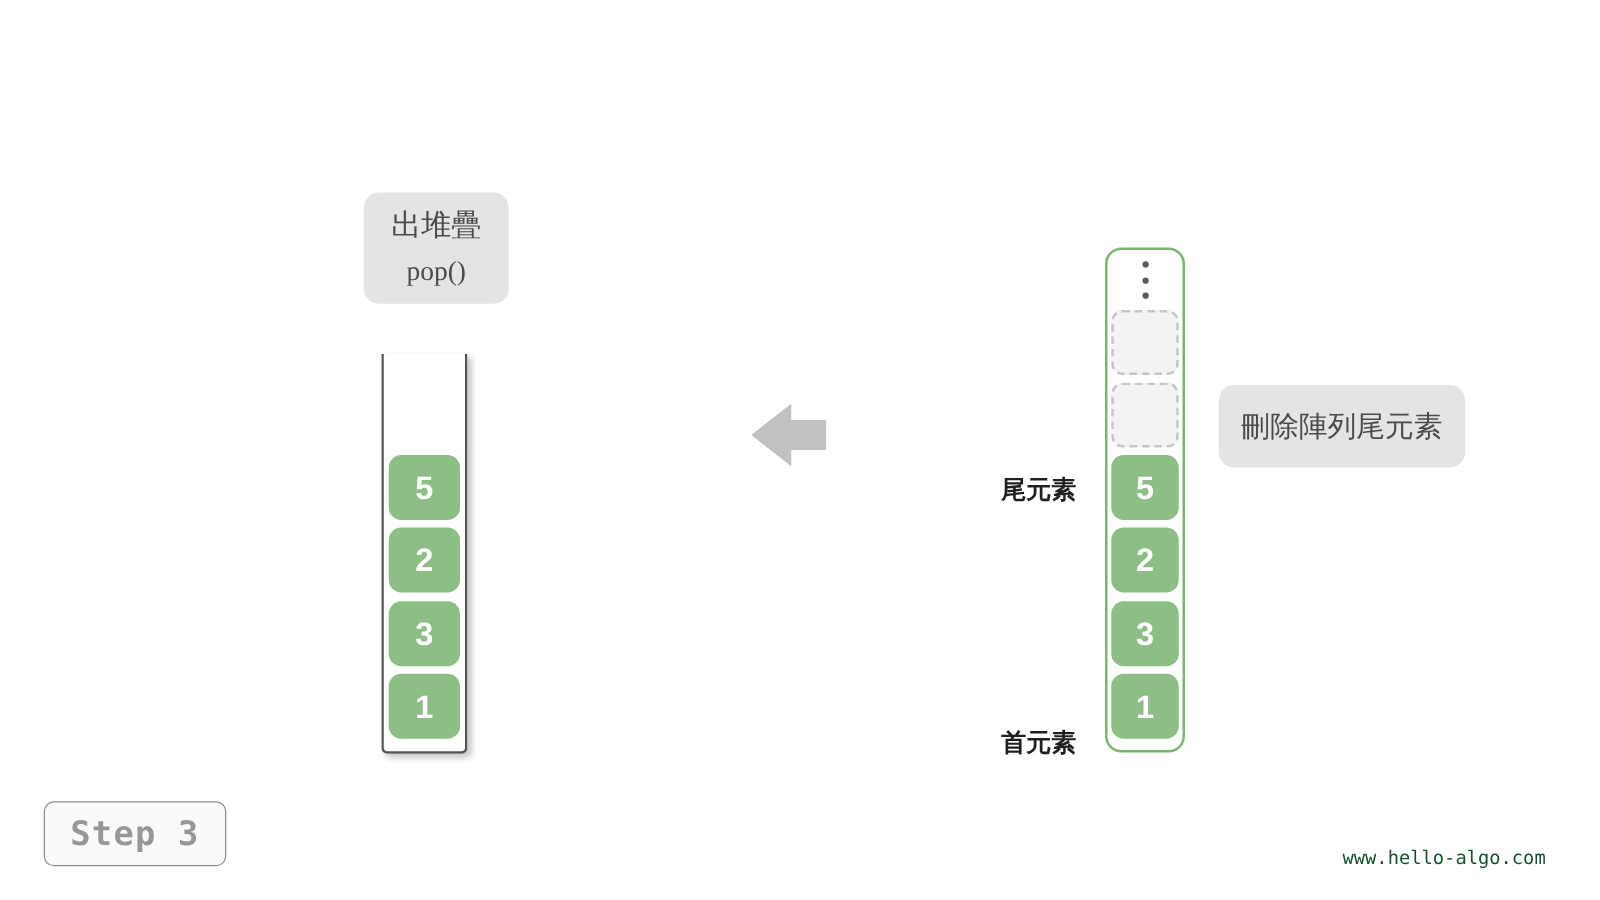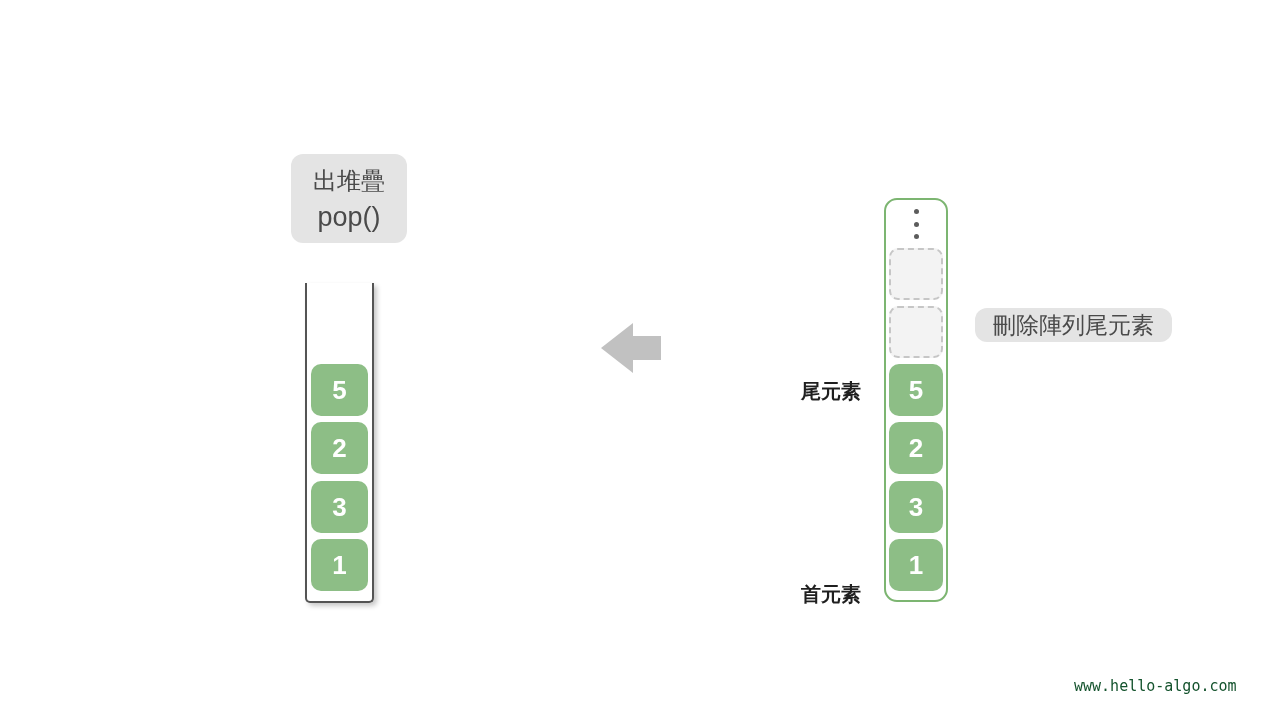--- a/index.html
+++ b/index.html
@@ -24,23 +24,23 @@
     align-items: center;
     justify-content: center;
     text-align: right;
   }
   .pop-box {
     left: 291px; top: 154px; width: 116px; height: 89px;
     font-size: 24px;
     line-height: 36px;
     font-weight: 500;
   }
-  .pop-box .mono { font-family: Liberation Sans, sans-serif; font-size: 27px; }
+  .pop-box .mono { font-family: Liberation Serif, serif; font-size: 22px; }
   .annotation-box {
-    left: 975px; top: 308px; width: 197px; height: 34px;
+    left: 975px; top: 308px; width: 197px; height: 66px;
     font-size: 23px;
     font-weight: 500;
   }
 
   
   .stack-container {
     position: absolute;
     left: 305px; top: 283px; width: 69px; height: 320px;
     border-left: 2px solid #545454;
     border-right: 2px solid #545454;
@@ -196,16 +196,17 @@
   <div class="elem right row0">5</div>
   <div class="elem right row1">2</div>
   <div class="elem right row2">3</div>
   <div class="elem right row3">1</div>
 
   <div class="side-label tail-label">尾元素</div>
   <div class="side-label head-label">首元素</div>
 
   <div class="gray-box annotation-box">刪除陣列尾元素</div>
 
+  <div class="step-badge">Step 3</div>
 
   <div class="watermark">www.hello-algo.com</div>
 
 </div>
 
 </body></html>

